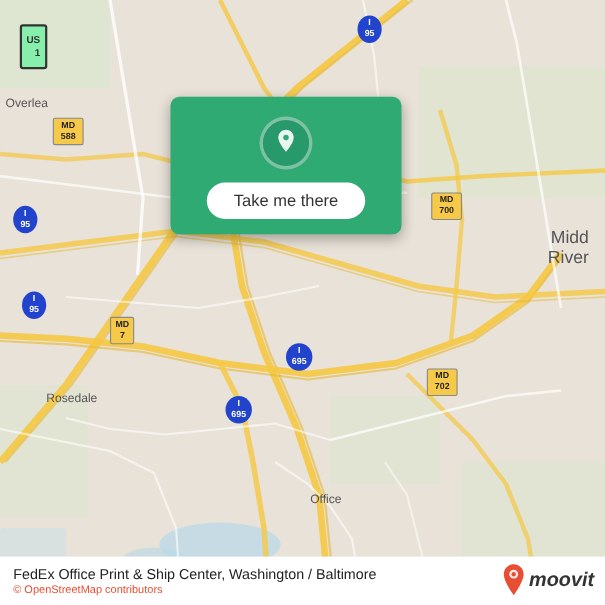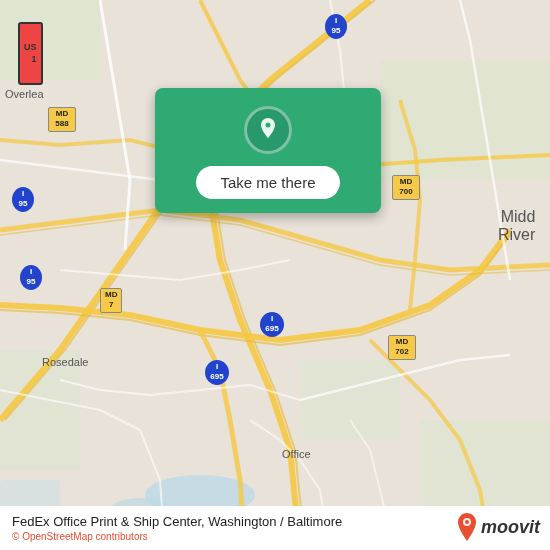--- a/index.html
+++ b/index.html
@@ -25,21 +25,21 @@
       top: 0; left: 0;
       width: 100%;
       height: 100%;
     }
 
     
     #take-me-card {
       position: absolute;
       top: 88px;
       left: 155px;
-      width: 226px;
+      width: 210px;
       background-color: #2eaa72;
       border-radius: 8px;
       padding: 18px 16px 14px 16px;
       display: flex;
       flex-direction: column;
       align-items: center;
       box-shadow: 0 4px 12px rgba(0,0,0,0.3);
       z-index: 10;
     }
 
@@ -173,21 +173,21 @@
     <path d="M300,400 L340,390 L380,380 L420,370 L460,360 L510,355" stroke="white" stroke-width="2.5" fill="none" opacity="0.7"></path>
     <path d="M60,380 L100,390 L150,395 L200,390 L250,385 L300,400" stroke="white" stroke-width="2" fill="none" opacity="0.6"></path>
     <path d="M460,0 L470,40 L480,100 L490,160 L500,220 L510,280" stroke="white" stroke-width="2.5" fill="none" opacity="0.7"></path>
     <path d="M330,0 L340,50 L345,100 L340,150" stroke="white" stroke-width="2" fill="none" opacity="0.6"></path>
     <path d="M0,390 L50,400 L100,410 L140,430 L160,480 L165,550" stroke="white" stroke-width="2" fill="none" opacity="0.6"></path>
     <path d="M250,420 L280,440 L300,460 L320,490 L330,550" stroke="white" stroke-width="2" fill="none" opacity="0.6"></path>
     <path d="M350,420 L370,450 L380,490 L390,530" stroke="white" stroke-width="2" fill="none" opacity="0.5"></path>
   </svg>
 
   <div class="shield" style="top:22px; left:18px;">
-    <div style="background:#ef4444; border:2px solid #333; border-radius:3px; padding:18px 4px; font-size:9px; font-weight:bold; color:#333; min-width:24px; text-align:right; line-height:1.3;">
+    <div style="background:#86efac; border:2px solid #333; border-radius:3px; padding:7px 4px; font-size:9px; font-weight:bold; color:#333; min-width:24px; text-align:right; line-height:1.3;">
       US<br>1
     </div>
   </div>
 
   <div class="shield" style="top:14px; left:325px;">
     <div style="background:#2244cc; border-radius:50%; padding:2px 5px; font-size:8px; font-weight:bold; color:white; min-width:22px; text-align:center; line-height:1.3;">
       I<br>95
     </div>
   </div>
 

